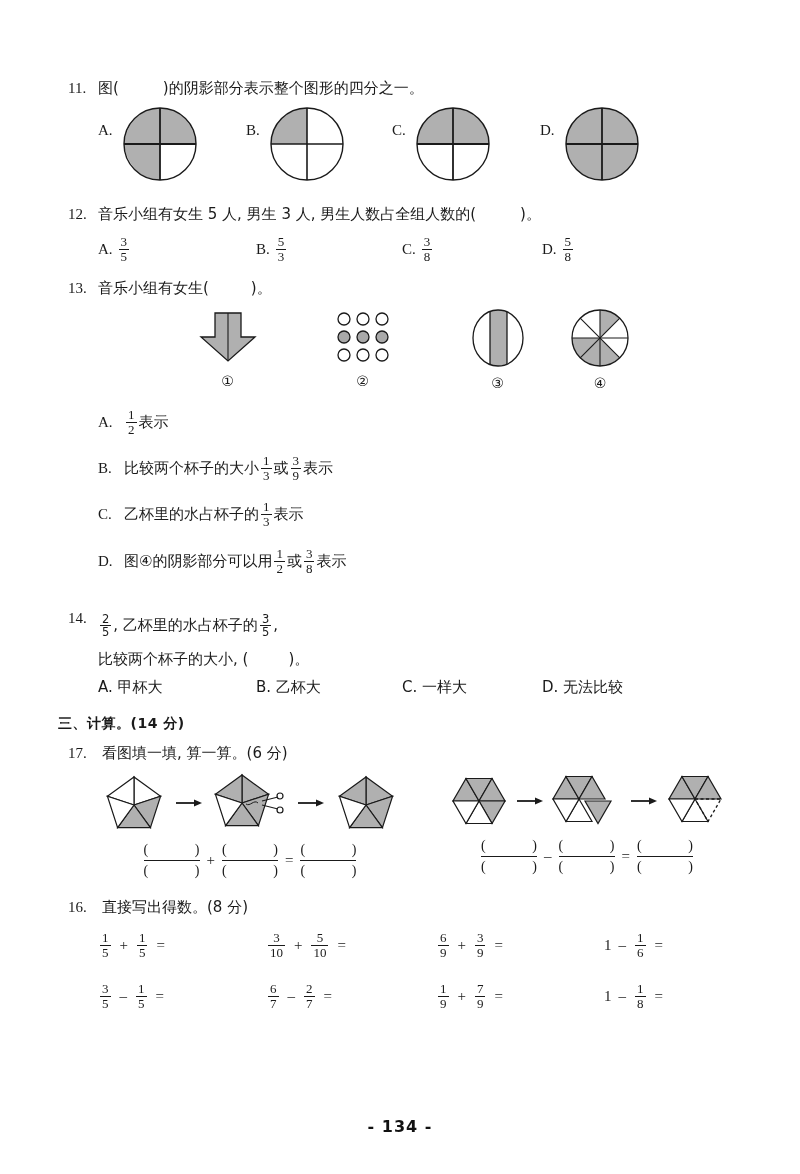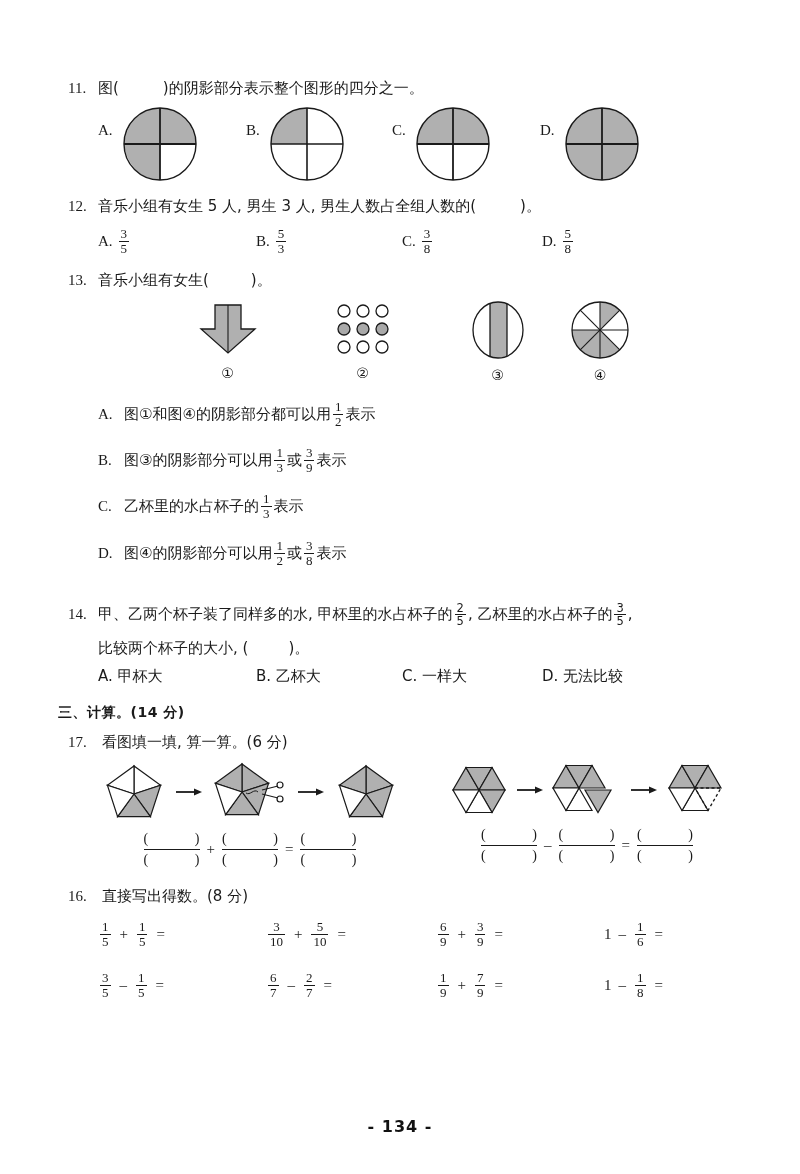--- a/index.html
+++ b/index.html
@@ -246,21 +246,21 @@
         <span class="opt-letter">D.</span>
         <svg width="78" height="80" viewBox="0 0 78 80">
           <circle cx="39" cy="40" r="36" fill="#b0b0b0" stroke="#1a1a1a" stroke-width="1.4"></circle>
           <line x1="39" y1="4" x2="39" y2="76" stroke="#1a1a1a" stroke-width="1.8"></line>
           <line x1="3" y1="40" x2="75" y2="40" stroke="#1a1a1a" stroke-width="1.8"></line>
         </svg>
       </div>
     </div>
   </div>
 
-  <div style="margin-top:12px">
+  <div style="margin-top:20px">
     <div class="q-row">
       <span class="q-num">12.</span>
       <span class="q-text cjk"><span>音乐小组有女生 5 人, 男生 3 人, 男生人数占全组人数的(</span><span style="display:inline-block;width:44px"></span><span>)。</span></span>
     </div>
     <div style="display:flex;margin-left:30px;margin-top:9px">
       <div style="width:158px;display:flex;align-items:center">
         <span style="font-size:15px;margin-right:4px">A.</span>
         <span class="frac">
               <span class="num">3</span>
               <span class="den">5</span>
@@ -353,31 +353,30 @@
             <line x1="-19.8" y1="-19.8" x2="19.8" y2="19.8" stroke="#1a1a1a" stroke-width="1.1"></line>
             <line x1="19.8" y1="-19.8" x2="-19.8" y2="19.8" stroke="#1a1a1a" stroke-width="1.1"></line>
           </g>
         </svg>
         <div class="fig-label">④</div>
       </div>
     </div>
 
     <div class="ans-line">
       <span class="ans-letter">A.</span>
-      <span class="cjk">图①和图④的阴影部分都可以用</span>
       <span class="frac">
             <span class="num">1</span>
             <span class="den">2</span>
           </span>
       <span class="cjk">表示</span>
     </div>
 
     <div class="ans-line">
       <span class="ans-letter">B.</span>
-      <span class="cjk">图③的阴影部分可以用</span>
+      <span class="cjk">比较两个杯子的大小</span>
       <span class="frac">
             <span class="num">1</span>
             <span class="den">3</span>
           </span>
       <span class="cjk">或</span>
       <span class="frac">
             <span class="num">3</span>
             <span class="den">9</span>
           </span>
       <span class="cjk">表示</span>
@@ -406,21 +405,20 @@
             <span class="den">8</span>
           </span>
       <span class="cjk">表示</span>
     </div>
   </div>
 
   <div style="margin-top:34px">
     <div class="q-row">
       <span class="q-num">14.</span>
       <span class="q-text cjk" style="display:flex;align-items:center">
-        <span>甲、乙两个杯子装了同样多的水, 甲杯里的水占杯子的</span>
         <span class="frac sm">
               <span class="num">2</span>
               <span class="den">5</span>
             </span>
         <span>, 乙杯里的水占杯子的</span>
         <span class="frac sm">
               <span class="num">3</span>
               <span class="den">5</span>
             </span>
         <span>,</span>

